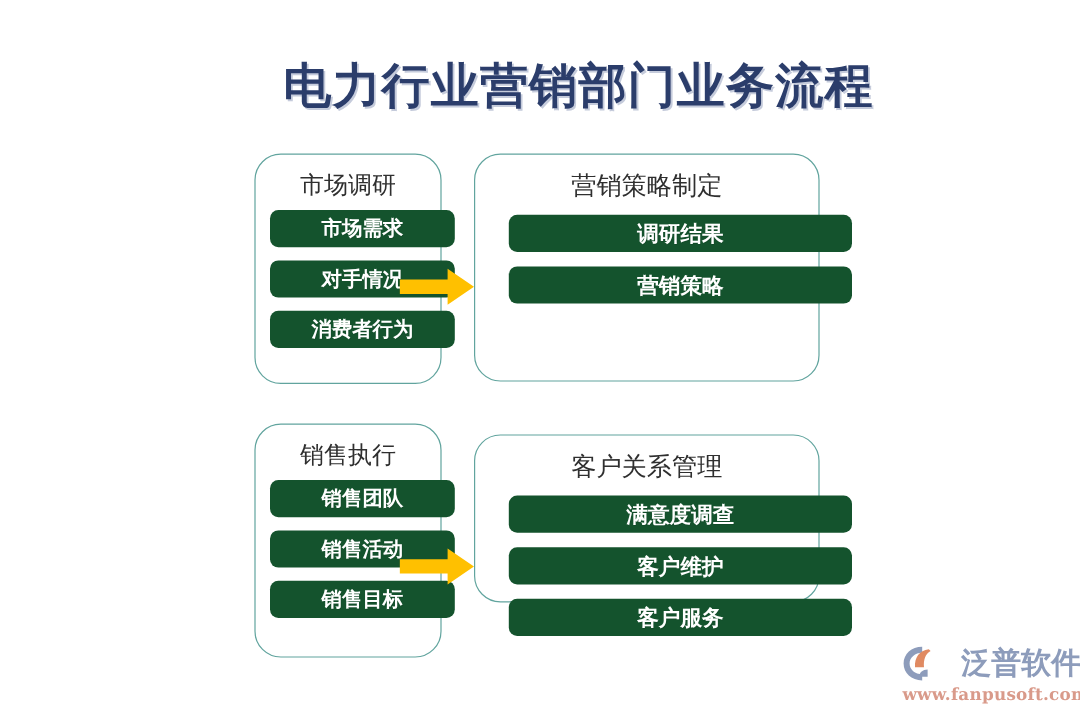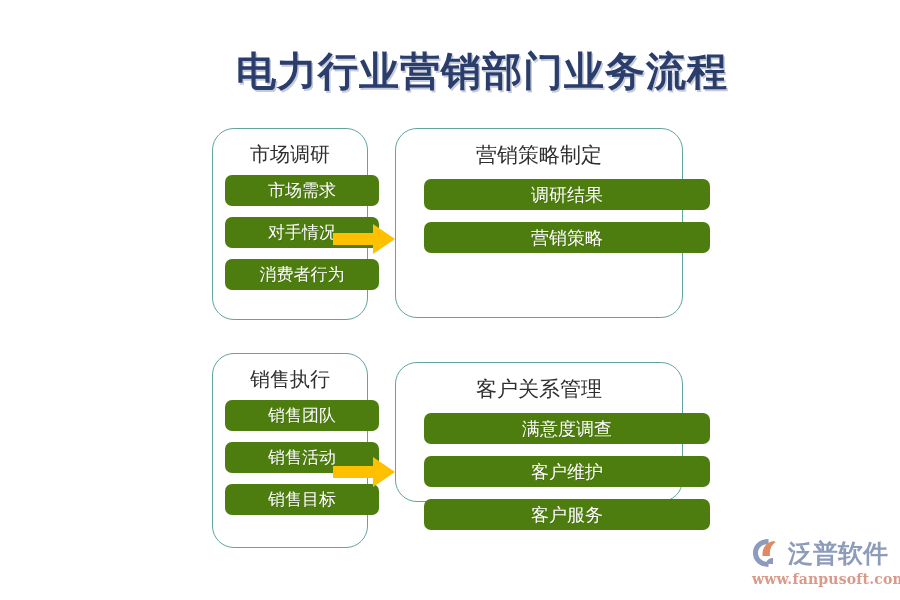--- a/index.html
+++ b/index.html
@@ -62,25 +62,25 @@
   }
 
   .pill-stack {
     position: absolute;
     left: 0;
     width: 100%;
   }
 
   .pill {
     box-sizing: border-box;
-    background: #4d7c0f;
+    background: #14532d;
     border-radius: 7px;
     color: #ffffff;
     font-family: "DejaVu Serif", "Liberation Serif", serif;
-    font-weight: 400;
+    font-weight: 700;
     font-size: 18px;
     display: flex;
     align-items: center;
     justify-content: center;
     white-space: nowrap;
     text-shadow: 0.5px 0.5px 0 rgba(0,0,0,0.10);
   }
 
   
   .box-narrow { width: 156px; margin-left: 32px; }
@@ -120,21 +120,21 @@
     flex: 0 0 34px;
   }
   .brand-mark svg { display: block; width: 100%; height: 100%; }
   .brand-name {
     font-family: Liberation Serif, serif;
     font-size: 25px;
     font-weight: 700;
     color: #8d9cbb;
     letter-spacing: 0px;
     line-height: 1;
-    margin-left: 2px;
+    margin-left: 15px;
     white-space: nowrap;
   }
   .brand-url {
     font-family: "DejaVu Serif", "Liberation Serif", serif;
     font-size: 14px;
     font-weight: 700;
     color: #d99a8a;
     letter-spacing: 0.2px;
     text-align: right;
     margin-top: 1px;

